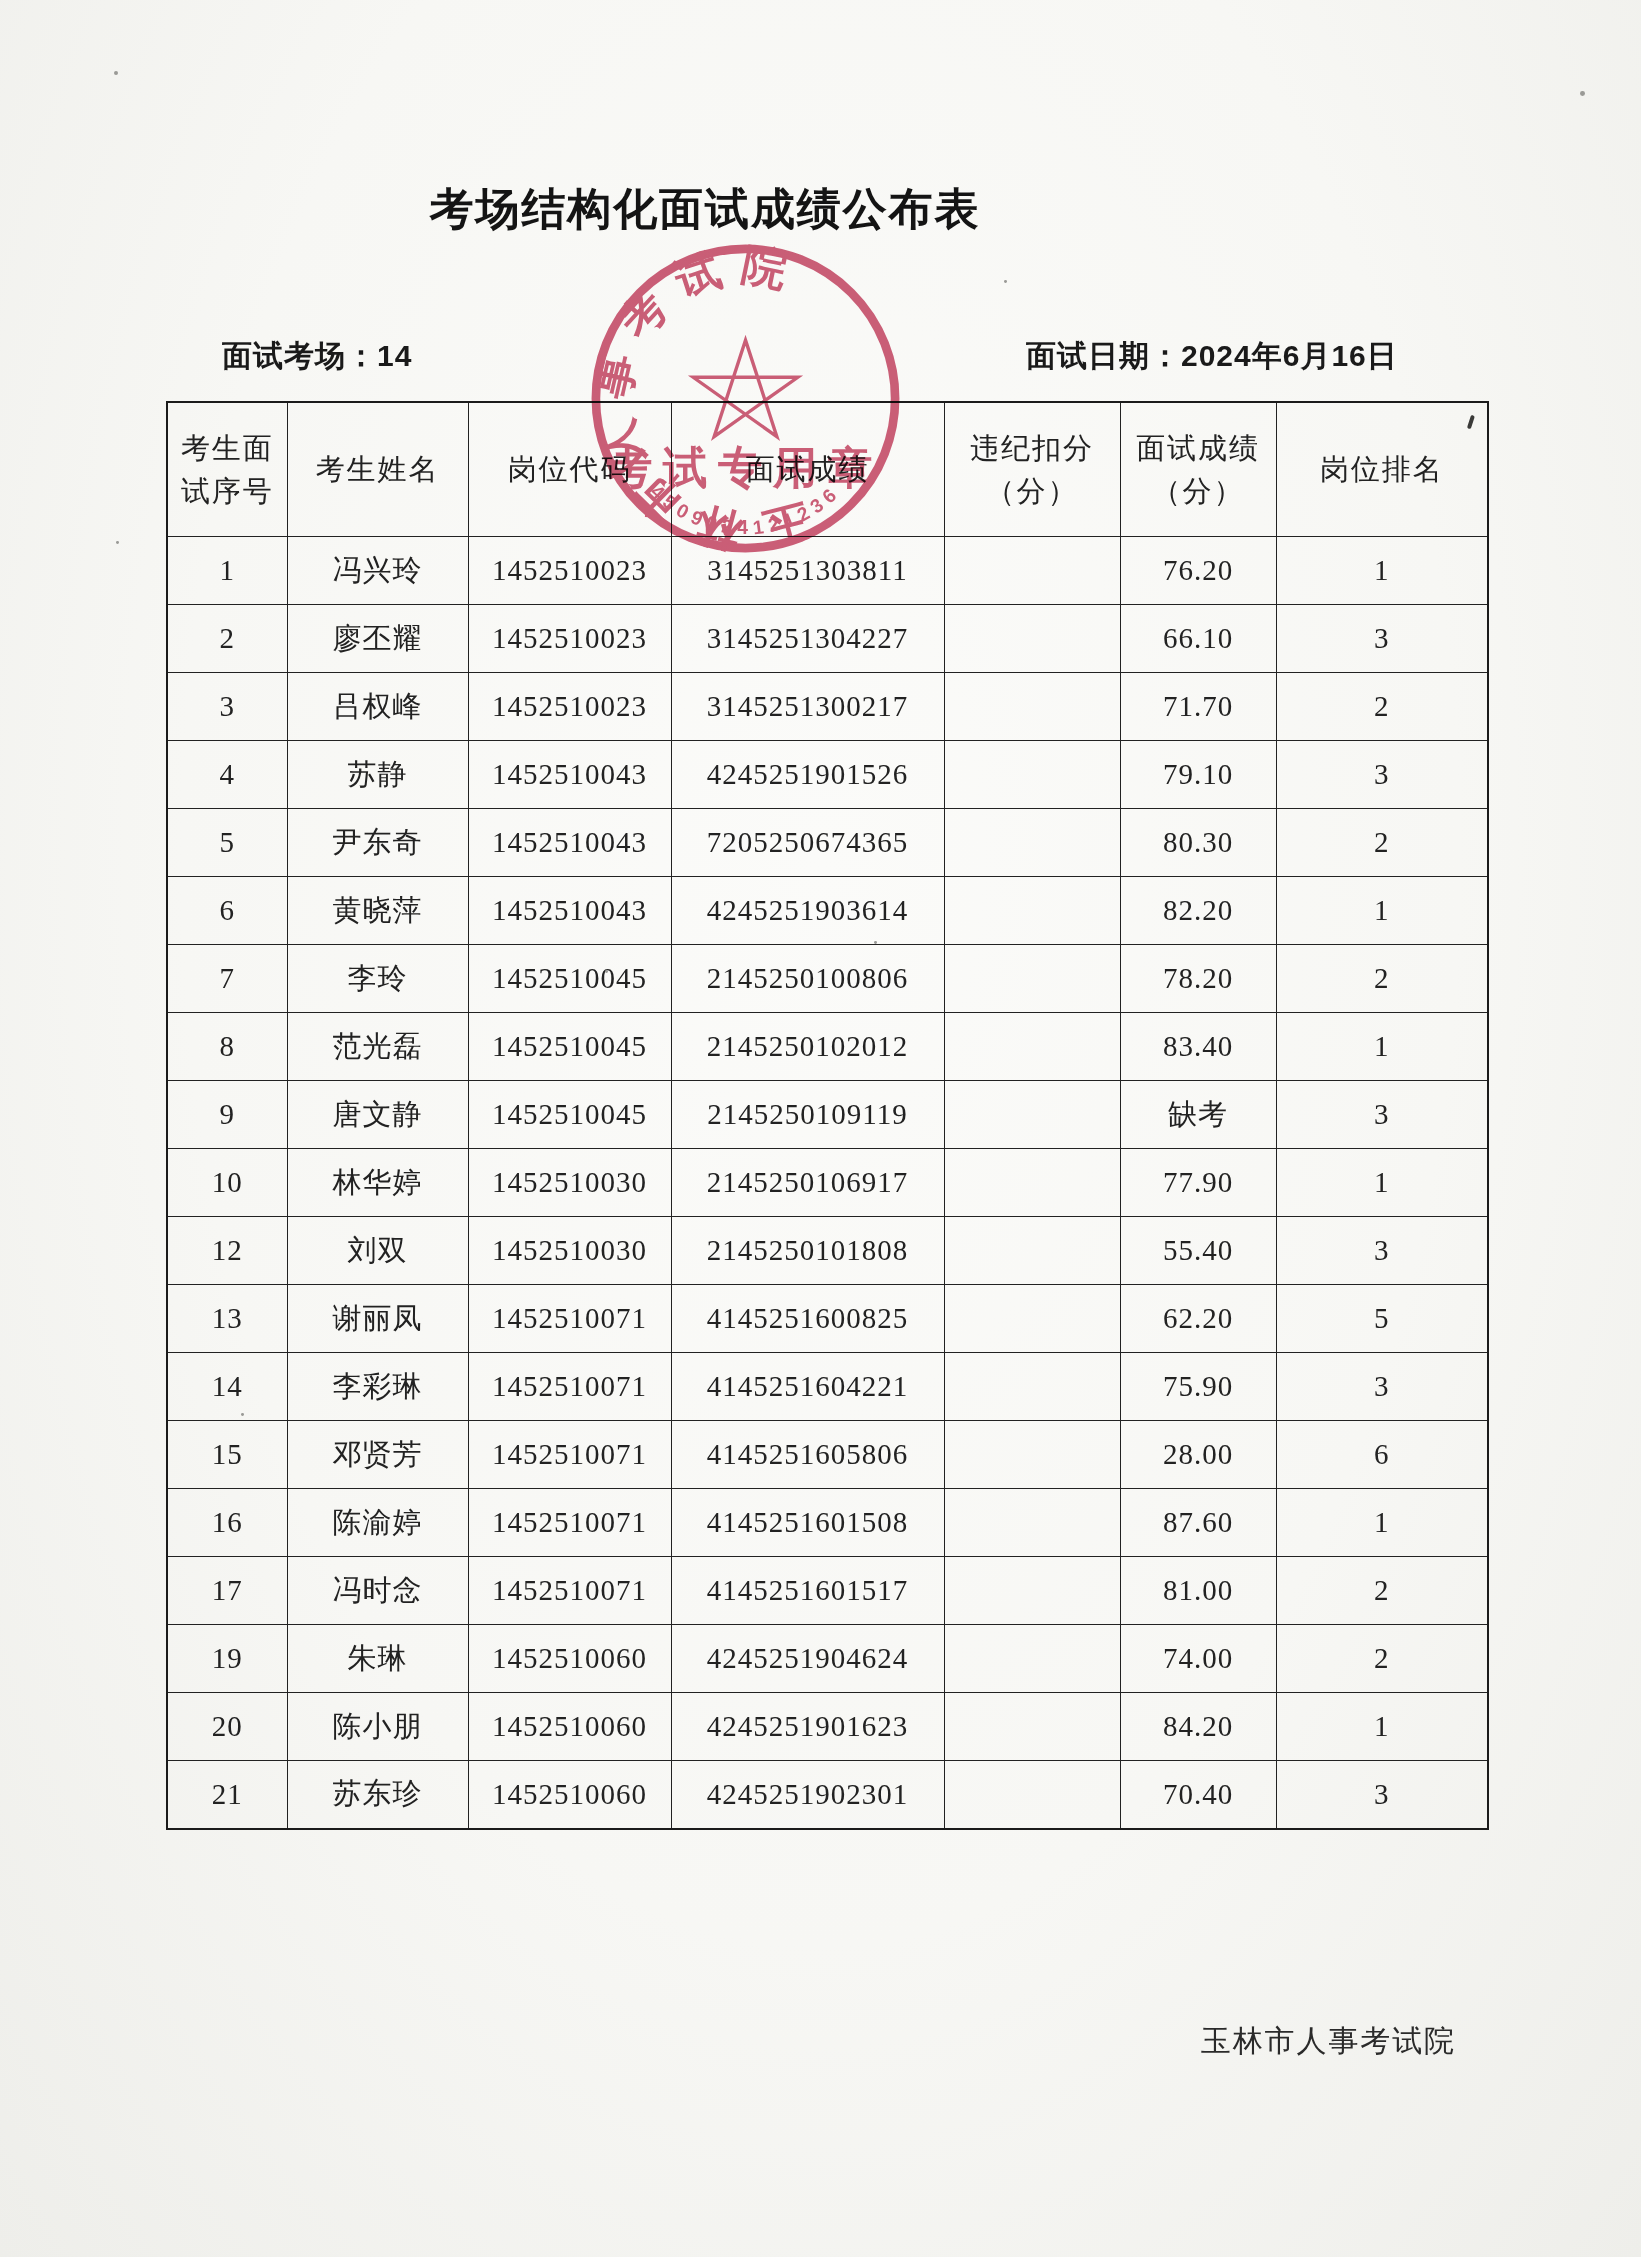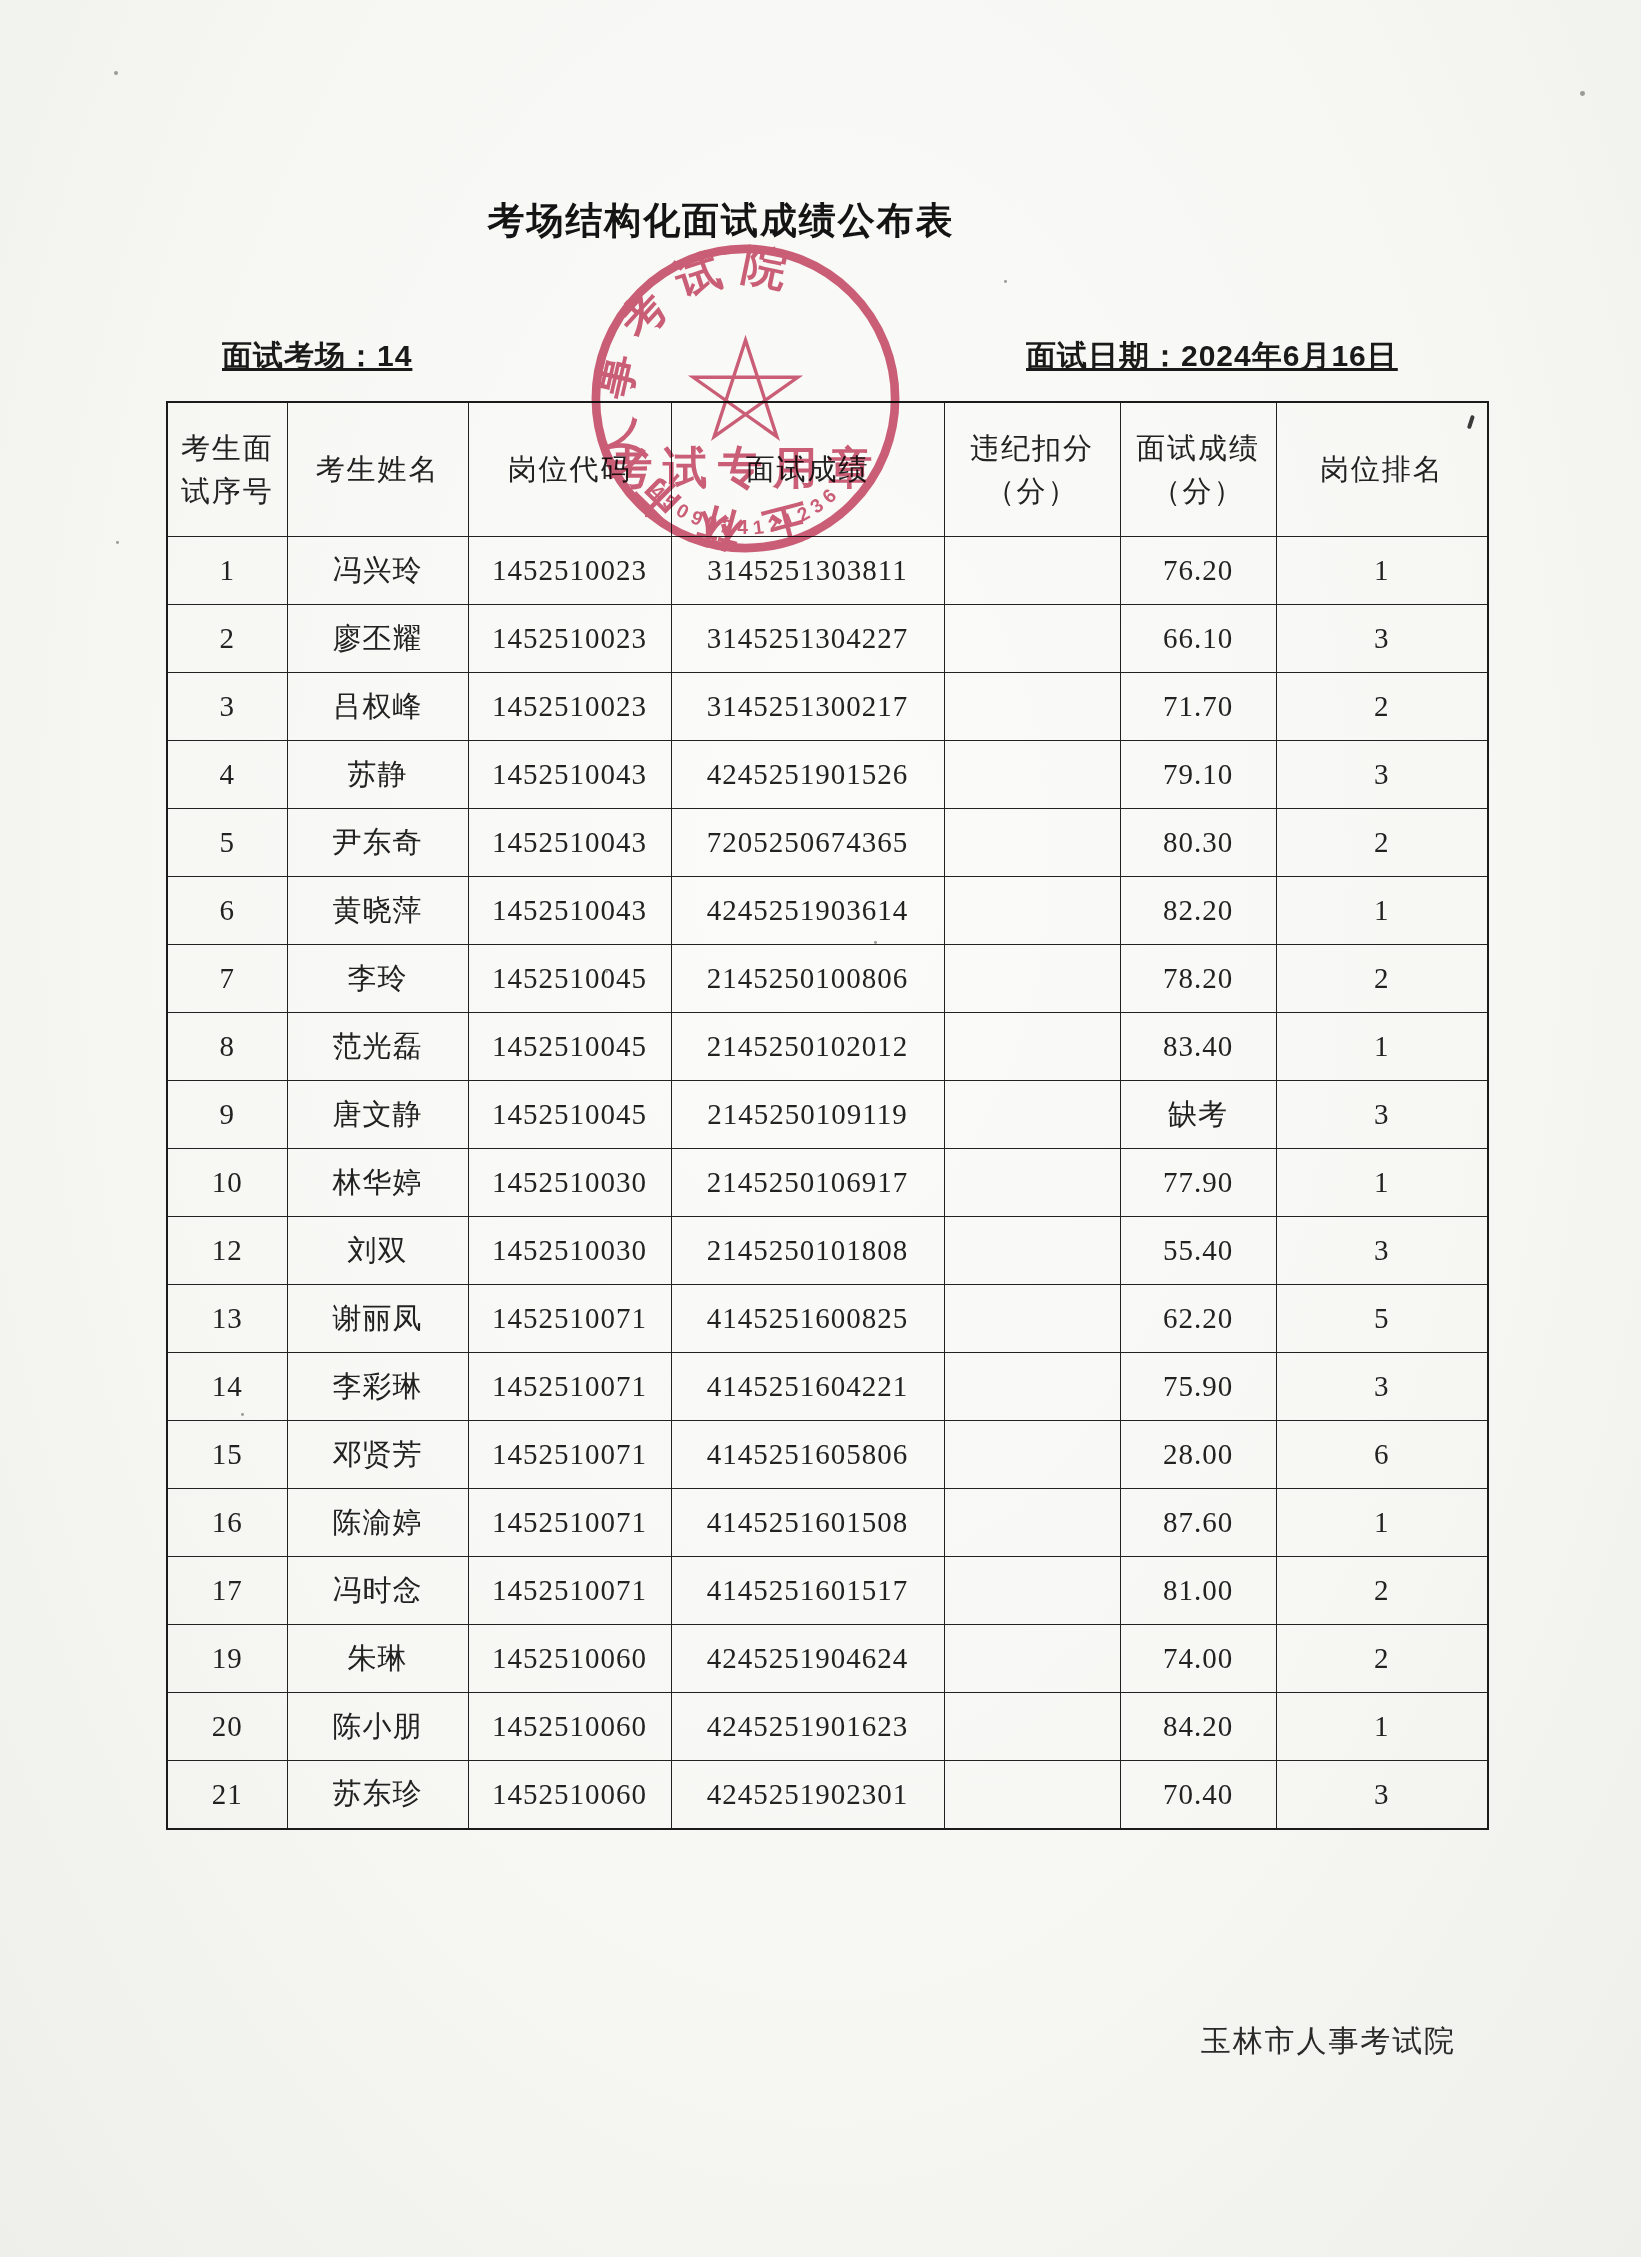--- a/index.html
+++ b/index.html
@@ -9,28 +9,28 @@
     color:#1f1f1f;
     background:#f0f0ed;
     overflow:hidden;
   }
   .page{
     position:relative;width:1641px;height:2257px;
     background:radial-gradient(ellipse at 50% 38%, #fbfbf9 0%, #f7f7f4 55%, #eeeeea 100%);
   }
   .page-title{
     position:absolute;top:180px;left:0;width:1410px;
-    margin:16px;text-align:center;
+    margin:0;text-align:center;
     font-family:Liberation Sans, sans-serif;
-    font-size:37px;font-weight:700;letter-spacing:1.9px;color:#141414;
+    font-size:44px;font-weight:700;letter-spacing:1.9px;color:#141414;
   }
   .meta-label{
     position:absolute;top:336px;
     font-family:"Liberation Sans","DejaVu Sans",sans-serif;
-    font-size:30px;font-weight:600;color:#1a1a1a;letter-spacing:1px;text-decoration:underline;
+    font-size:30px;font-weight:600;color:#1a1a1a;letter-spacing:1px;
   }
   .meta-room{left:222px;}
   .meta-date{left:1026px;text-align:center;}
   table.score-table{
     position:absolute;left:166px;top:401px;
     width:1321px;border-collapse:collapse;table-layout:fixed;
     border:2.9px solid #1b1b1b;
     background:transparent;
   }
   .score-table th,.score-table td{

